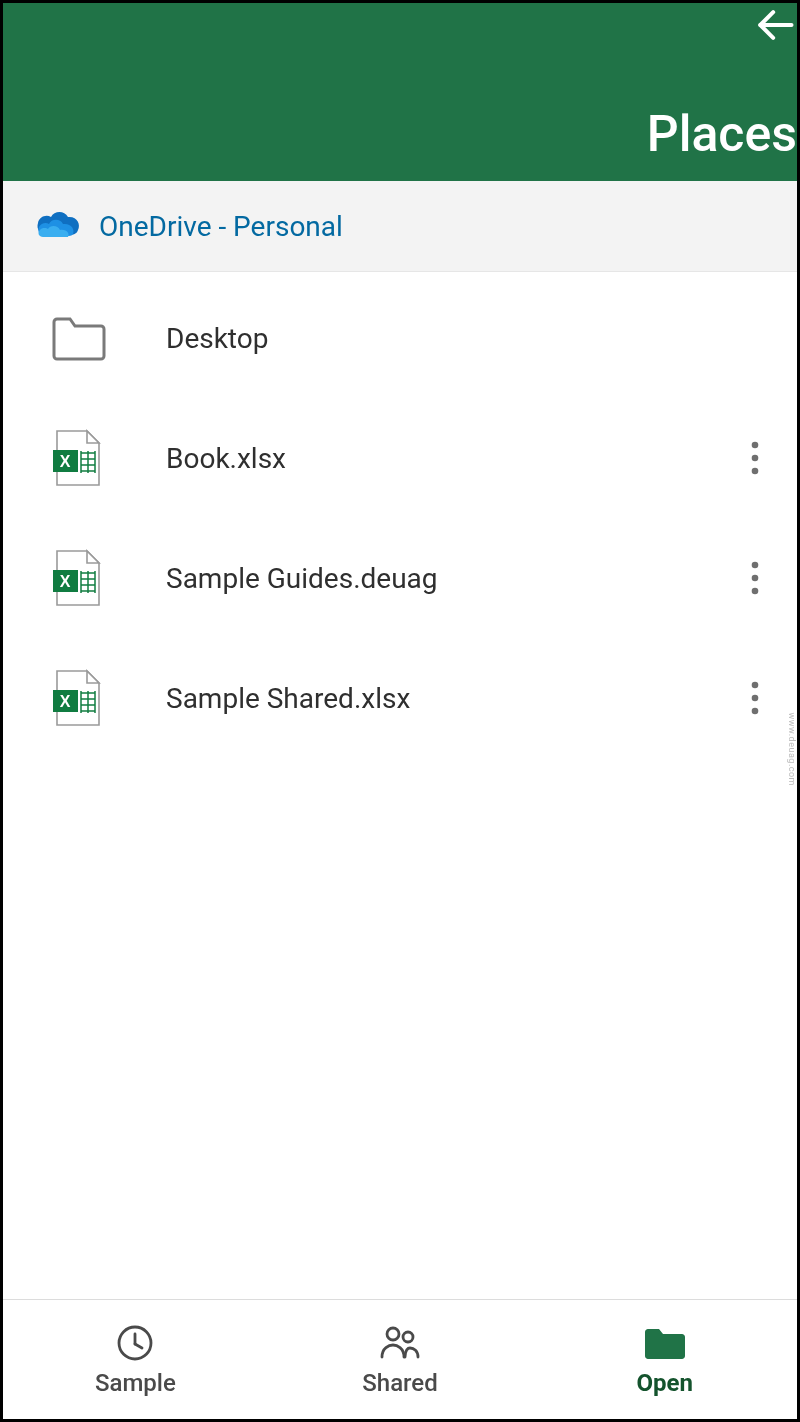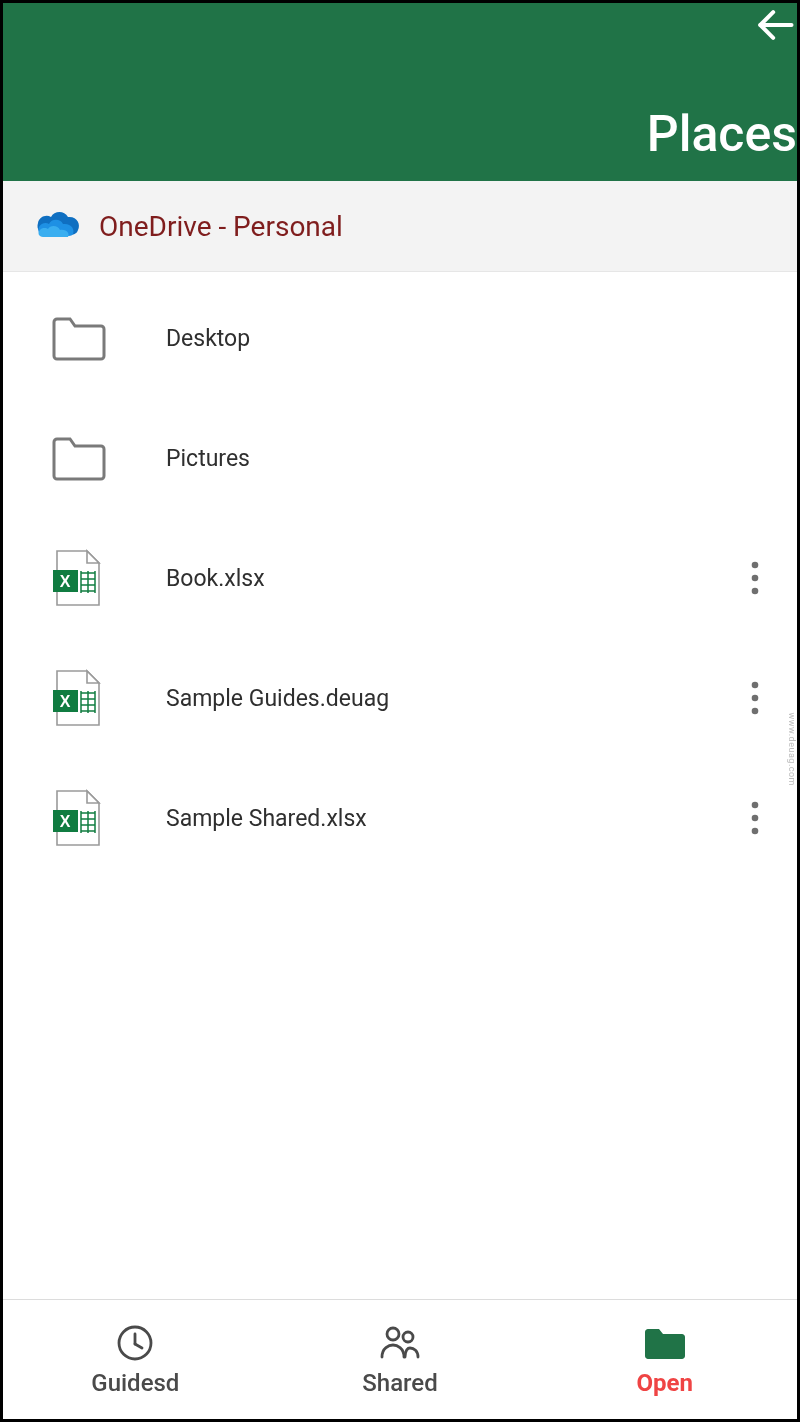--- a/index.html
+++ b/index.html
@@ -38,21 +38,21 @@
       align-items: center;
       padding: 26px 30px;
       gap: 16px;
       border-bottom: 1px solid #e6e6e6;
     }
     .onedrive-icon {
       display: inline-block;
     }
     .location-label {
       font-size: 28px;
-      color: #7f1d1d;
+      color: #0369a1;
       font-weight: 400;
     }
     .list {
       flex: 1 1 auto;
       overflow: auto;
       padding-top: 6px;
     }
     .row {
       display: flex;
       align-items: center;
@@ -60,21 +60,21 @@
       padding: 0 0 0 48px;
     }
     .row-icon {
       width: 115px;
       flex: 0 0 115px;
       display: flex;
       align-items: center;
     }
     .row-label {
       flex: 1 1 auto;
-      font-size: 23px;
+      font-size: 28px;
       color: #2f2f2f;
       font-weight: 400;
     }
     .row-more {
       width: 84px;
       flex: 0 0 84px;
       display: flex;
       align-items: center;
       justify-content: center;
     }
@@ -85,21 +85,21 @@
     }
     .tab {
       flex: 1 1 0;
       display: flex;
       flex-direction: column;
       align-items: center;
       justify-content: center;
       gap: 6px;
       color: #4a4a4a;
     }
-    .tab.active { color: #ef4444; }
+    .tab.active { color: #14532d; }
     .tab-label { font-size: 24px; font-weight: 500; }
     .tab.active .tab-label { font-weight: 700; }
     .watermark {
       position: absolute;
       right: 6px;
       top: 50%;
       transform: translateY(-50%) rotate(90deg);
       transform-origin: right center;
       font-size: 9px;
       color: #bdbdbd;
@@ -136,28 +136,20 @@
   <div class="row">
     <div class="row-icon">
       <svg width="56" height="46" viewBox="0 0 56 46" fill="none" stroke="#7a7a7a" stroke-width="3">
         <path d="M3 9 L3 41 C3 42.6 4.4 44 6 44 L50 44 C51.6 44 53 42.6 53 41 L53 14 C53 12.4 51.6 11 50 11 L24 11 L19 4 L6 4 C4.4 4 3 5.4 3 7 Z"></path>
       </svg>
     </div>
     <div class="row-label">Desktop</div>
   </div>
 
 
-  <div class="row">
-    <div class="row-icon">
-      <svg width="56" height="46" viewBox="0 0 56 46" fill="none" stroke="#7a7a7a" stroke-width="3">
-        <path d="M3 9 L3 41 C3 42.6 4.4 44 6 44 L50 44 C51.6 44 53 42.6 53 41 L53 14 C53 12.4 51.6 11 50 11 L24 11 L19 4 L6 4 C4.4 4 3 5.4 3 7 Z"></path>
-      </svg>
-    </div>
-    <div class="row-label">Pictures</div>
-  </div>
 
   <div class="row">
     <div class="row-icon">
       <svg width="50" height="58" viewBox="0 0 50 58">
         <path d="M6 2 L36 2 L48 14 L48 56 L6 56 Z" fill="#ffffff" stroke="#9a9a9a" stroke-width="1.6"></path>
         <path d="M36 2 L36 14 L48 14 Z" fill="#ffffff" stroke="#9a9a9a" stroke-width="1.6"></path>
         <rect x="2" y="21" width="25" height="22" fill="#107C41"></rect>
         <text x="14" y="38" font-family="Arial" font-weight="700" font-size="16" fill="#ffffff" text-anchor="middle">X</text>
         <g stroke="#107C41" stroke-width="1.5">
           <line x1="30" y1="24" x2="44" y2="24"></line>
@@ -239,21 +231,21 @@
   <span class="watermark">www.deuag.com</span>
 </div>
 
 <div class="bottom-nav">
   <div class="tab">
     <svg width="40" height="40" viewBox="0 0 40 40" fill="none" stroke="#4a4a4a" stroke-width="2.8" stroke-linecap="round">
       <circle cx="20" cy="20" r="16"></circle>
       <line x1="20" y1="11" x2="20" y2="21"></line>
       <line x1="20" y1="21" x2="27" y2="25"></line>
     </svg>
-    <span class="tab-label">Guidesd</span>
+    <span class="tab-label">Sample</span>
   </div>
   <div class="tab">
     <svg width="44" height="40" viewBox="0 0 44 40" fill="none" stroke="#4a4a4a" stroke-width="2.8" stroke-linecap="round">
       <circle cx="15" cy="11" r="6"></circle>
       <circle cx="30" cy="14" r="5"></circle>
       <path d="M4 34 C4 25 11 22 15 22 C19 22 26 25 26 34"></path>
       <path d="M27 34 C27 27 30 25 32 25 C36 25 40 28 40 34"></path>
     </svg>
     <span class="tab-label">Shared</span>
   </div>

